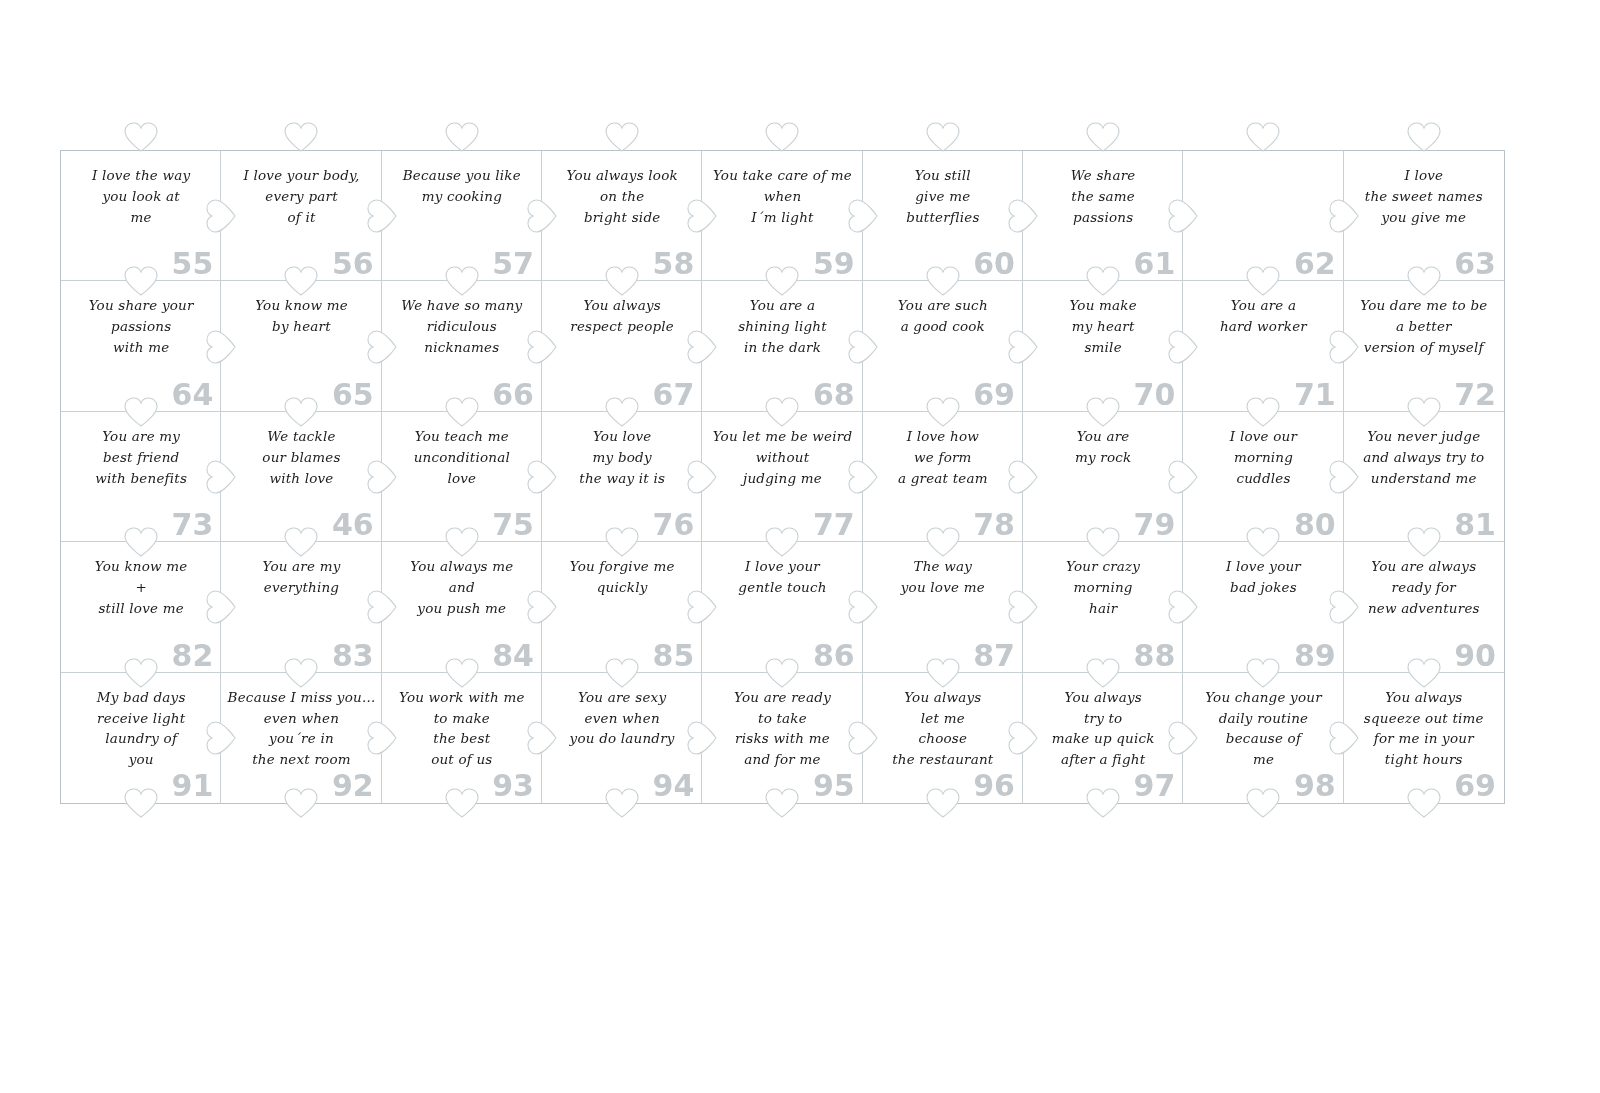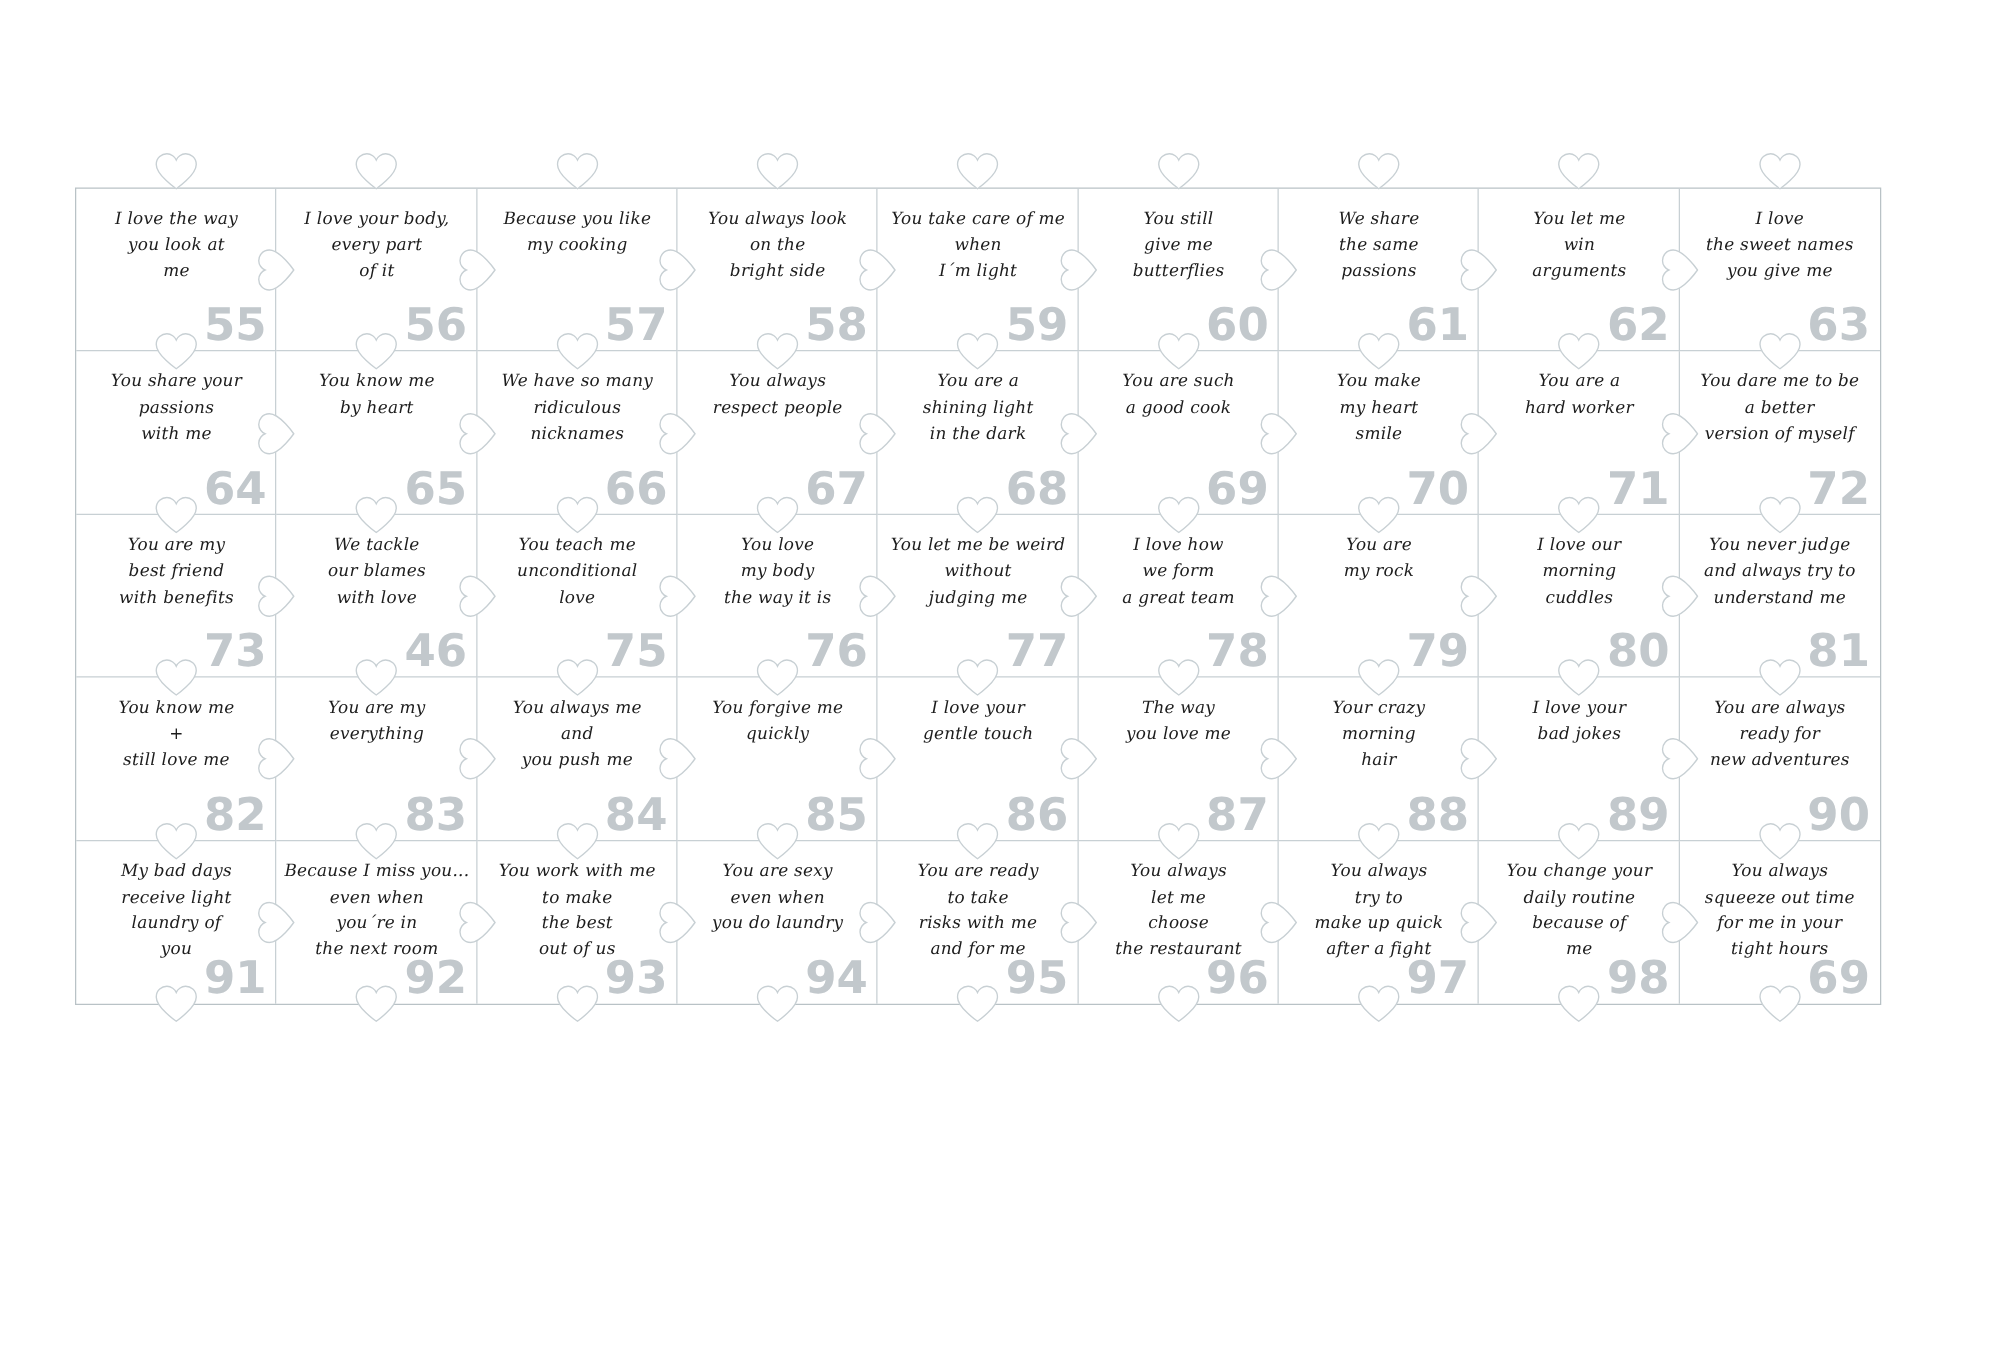--- a/index.html
+++ b/index.html
@@ -77,21 +77,21 @@
     color: #1c1c1c;
     letter-spacing: 0.2px;
     white-space: pre-line;
   }
   .num {
     position: absolute;
     right: 8px;
     bottom: 2px;
     font-family: "DejaVu Sans", sans-serif;
     font-weight: bold;
-    font-size: 36px;
+    font-size: 30px;
     color: #c2c8cc;
     line-height: 1;
     margin-left: 30px;
   }
 </style>
 </head>
 <body>
 
 <div id="sheet">
   <div id="puzzle">
@@ -236,23 +236,20 @@
               <path d="M17 29 C 17 29, 1 18, 1 9.5 C 1 4, 5.5 1, 9.5 1 C 13 1, 16 3.5, 17 6 C 18 3.5, 21 1, 24.5 1 C 28.5 1, 33 4, 33 9.5 C 33 18, 17 29, 17 29 Z" fill="#ffffff" stroke="#c8d0d4" stroke-width="1.1"></path>
             </svg>
           </span>
           <span class="heart" style="left: calc(50% - 17px); top: -29px;">
             <svg width="34" height="30" viewBox="0 0 34 30">
               <path d="M17 29 C 17 29, 1 18, 1 9.5 C 1 4, 5.5 1, 9.5 1 C 13 1, 16 3.5, 17 6 C 18 3.5, 21 1, 24.5 1 C 28.5 1, 33 4, 33 9.5 C 33 18, 17 29, 17 29 Z" fill="#ffffff" stroke="#c8d0d4" stroke-width="1.1"></path>
             </svg>
           </span>
         </div>
         <div class="cell">
-          <div class="txt">You let me
-win
-arguments</div>
           <div class="num">62</div>
           <span class="heart" style="right: -17px; top: calc(50% - 15px); transform: rotate(-90deg);">
             <svg width="34" height="30" viewBox="0 0 34 30">
               <path d="M17 29 C 17 29, 1 18, 1 9.5 C 1 4, 5.5 1, 9.5 1 C 13 1, 16 3.5, 17 6 C 18 3.5, 21 1, 24.5 1 C 28.5 1, 33 4, 33 9.5 C 33 18, 17 29, 17 29 Z" fill="#ffffff" stroke="#c8d0d4" stroke-width="1.1"></path>
             </svg>
           </span>
           <span class="heart" style="left: calc(50% - 17px); bottom: -15px;">
             <svg width="34" height="30" viewBox="0 0 34 30">
               <path d="M17 29 C 17 29, 1 18, 1 9.5 C 1 4, 5.5 1, 9.5 1 C 13 1, 16 3.5, 17 6 C 18 3.5, 21 1, 24.5 1 C 28.5 1, 33 4, 33 9.5 C 33 18, 17 29, 17 29 Z" fill="#ffffff" stroke="#c8d0d4" stroke-width="1.1"></path>
             </svg>

